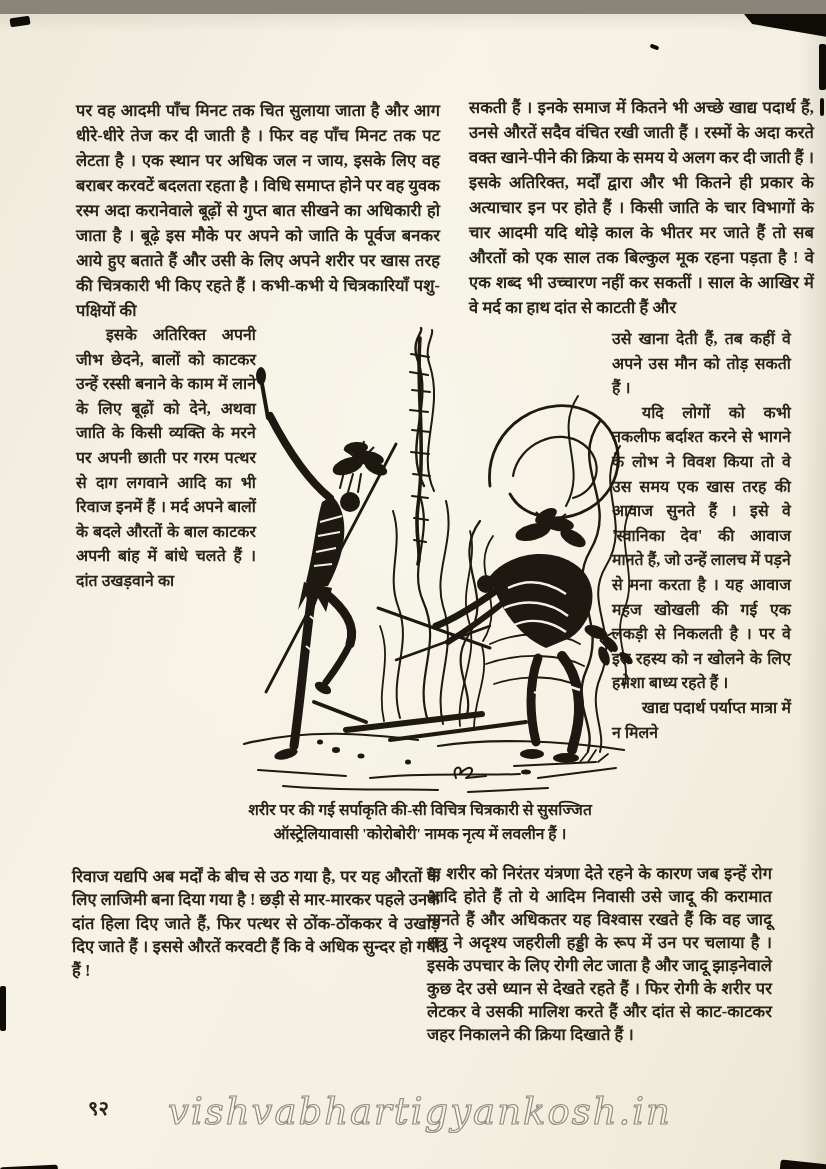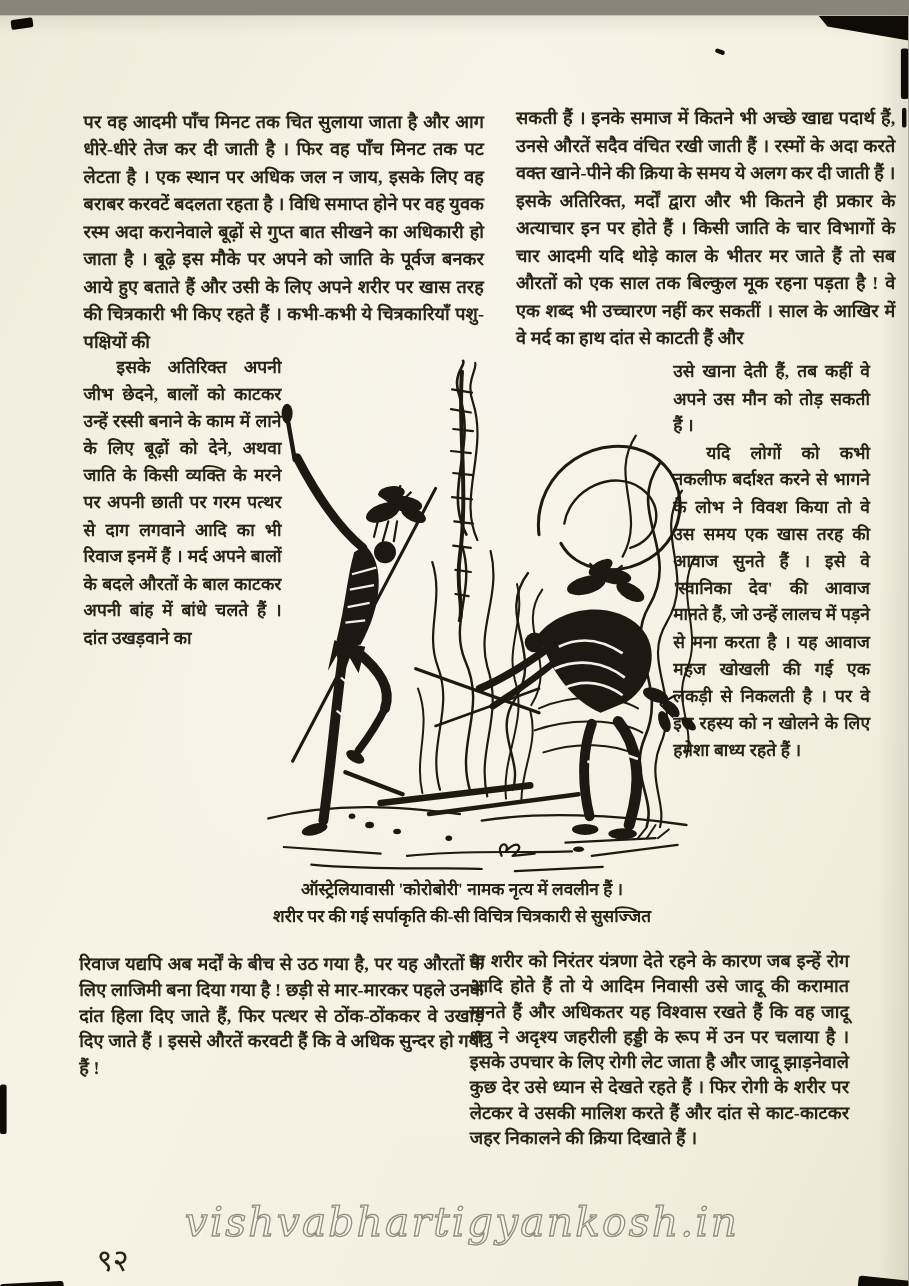--- a/index.html
+++ b/index.html
@@ -21,21 +21,21 @@
     color:#2a2416;letter-spacing:0.1px;
   }
   .tblock p{margin:0;}
   .tblock p.indent{text-indent:1.9em;}
   .narrow{line-height:24.6px;font-size:15.8px;}
   .caption{
     position:absolute;text-align:center;font-size:15.6px;line-height:24px;
     font-weight:700;color:#2a2416;
   }
   .footer-pagenum{
-    position:absolute;left:88px;top:1111px;font-size:28px;font-weight:400;color:#2a2416;
+    position:absolute;left:88px;top:1080px;font-size:20px;font-weight:700;color:#2a2416;
   }
   .footer-watermark{
     position:absolute;left:168px;top:1076px;width:480px;text-align:center;
     font-style:italic;font-size:37px;letter-spacing:2px;
     color:rgba(246,242,228,0.15);
     -webkit-text-stroke:1.2px rgba(122,114,95,0.8);
     text-shadow:1px 1px 0 rgba(255,255,255,0.5);
     font-family:"DejaVu Serif","Liberation Serif",serif;
   }
   .footer-title{
@@ -74,20 +74,21 @@
     <p>रिवाज यद्यपि अब मर्दों के बीच से उठ गया है, पर यह औरतों के लिए लाजिमी बना दिया गया है ! छड़ी से मार-मारकर पहले उनके दांत हिला दिए जाते हैं, फिर पत्थर से ठोंक-ठोंककर वे उखाड़ दिए जाते हैं । इससे औरतें करवटी हैं कि वे अधिक सुन्दर हो गयी हैं !</p>
   </div>
 
   <div class="tblock" style="left:469px;top:81px;width:345px;">
     <p>सकती हैं । इनके समाज में कितने भी अच्छे खाद्य पदार्थ हैं, उनसे औरतें सदैव वंचित रखी जाती हैं । रस्मों के अदा करते वक्त खाने-पीने की क्रिया के समय ये अलग कर दी जाती हैं । इसके अतिरिक्त, मर्दों द्वारा और भी कितने ही प्रकार के अत्याचार इन पर होते हैं । किसी जाति के चार विभागों के चार आदमी यदि थोड़े काल के भीतर मर जाते हैं तो सब औरतों को एक साल तक बिल्कुल मूक रहना पड़ता है ! वे एक शब्द भी उच्चारण नहीं कर सकतीं । साल के आखिर में वे मर्द का हाथ दांत से काटती हैं और</p>
   </div>
 
   <div class="tblock narrow" style="left:612px;top:313px;width:179px;">
     <p>उसे खाना देती हैं, तब कहीं वे अपने उस मौन को तोड़ सकती हैं ।</p>
     <p class="indent">यदि लोगों को कभी तकलीफ बर्दाश्त करने से भागने के लोभ ने विवश किया तो वे उस समय एक खास तरह की आवाज सुनते हैं । इसे वे 'स्वानिका देव' की आवाज मानते हैं, जो उन्हें लालच में पड़ने से मना करता है । यह आवाज महज खोखली की गई एक लकड़ी से निकलती है । पर वे इस रहस्य को न खोलने के लिए हमेशा बाध्य रहते हैं ।</p>
+    <p class="indent">खाद्य पदार्थ पर्याप्त मात्रा में न मिलने</p>
   </div>
 
   <div class="tblock" style="left:427px;top:848px;width:345px;line-height:23px;">
     <p>या शरीर को निरंतर यंत्रणा देते रहने के कारण जब इन्हें रोग आदि होते हैं तो ये आदिम निवासी उसे जादू की करामात मानते हैं और अधिकतर यह विश्वास रखते हैं कि वह जादू शत्रु ने अदृश्य जहरीली हड्डी के रूप में उन पर चलाया है । इसके उपचार के लिए रोगी लेट जाता है और जादू झाड़नेवाले कुछ देर उसे ध्यान से देखते रहते हैं । फिर रोगी के शरीर पर लेटकर वे उसकी मालिश करते हैं और दांत से काट-काटकर जहर निकालने की क्रिया दिखाते हैं ।</p>
   </div>
 
   <svg class="illustration" viewBox="0 0 420 470">
     <g stroke="#1f1a10" fill="none" stroke-linecap="round">
 
       <path d="M196 160 C175 120 205 80 190 35 C182 14 196 6 193 2" stroke-width="2.4"></path>
@@ -194,22 +195,22 @@
         <path d="M280 262 C300 252 320 256 338 268 M276 282 C298 272 322 276 340 290 M284 300 C304 290 324 296 338 306"></path>
         <path d="M340 360 L352 364 M306 366 L316 370"></path>
       </g>
       <g stroke="#1d1812" stroke-width="2" fill="none">
         <path d="M322 200 l16 -12 M322 200 l22 0 M322 200 l-14 -14 M372 314 l14 -8 M372 314 l12 12"></path>
       </g>
     </g>
   </svg>
 
   <div class="caption" style="left:205px;top:784px;width:430px;">
+    <div>शरीर पर की गई सर्पाकृति की-सी विचित्र चित्रकारी से सुसज्जित</div>
     <div>ऑस्ट्रेलियावासी 'कोरोबोरी' नामक नृत्य में लवलीन हैं ।</div>
-    <div>शरीर पर की गई सर्पाकृति की-सी विचित्र चित्रकारी से सुसज्जित</div>
   </div>
 
   <div class="footer-pagenum">९२</div>
   <div class="footer-watermark">vishvabhartigyankosh.in</div>
 
   <div class="mark m-tr"></div>
   <div class="mark m-tl"></div>
   <div class="mark m-r1"></div>
   <div class="mark m-r2"></div>
   <div class="mark m-dot"></div>

